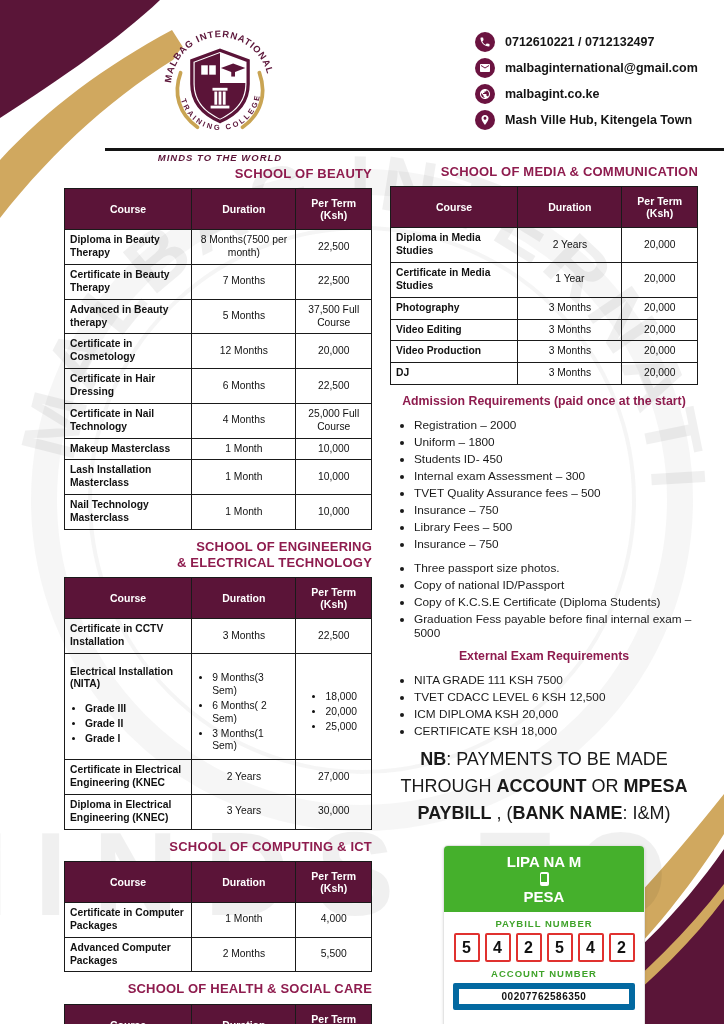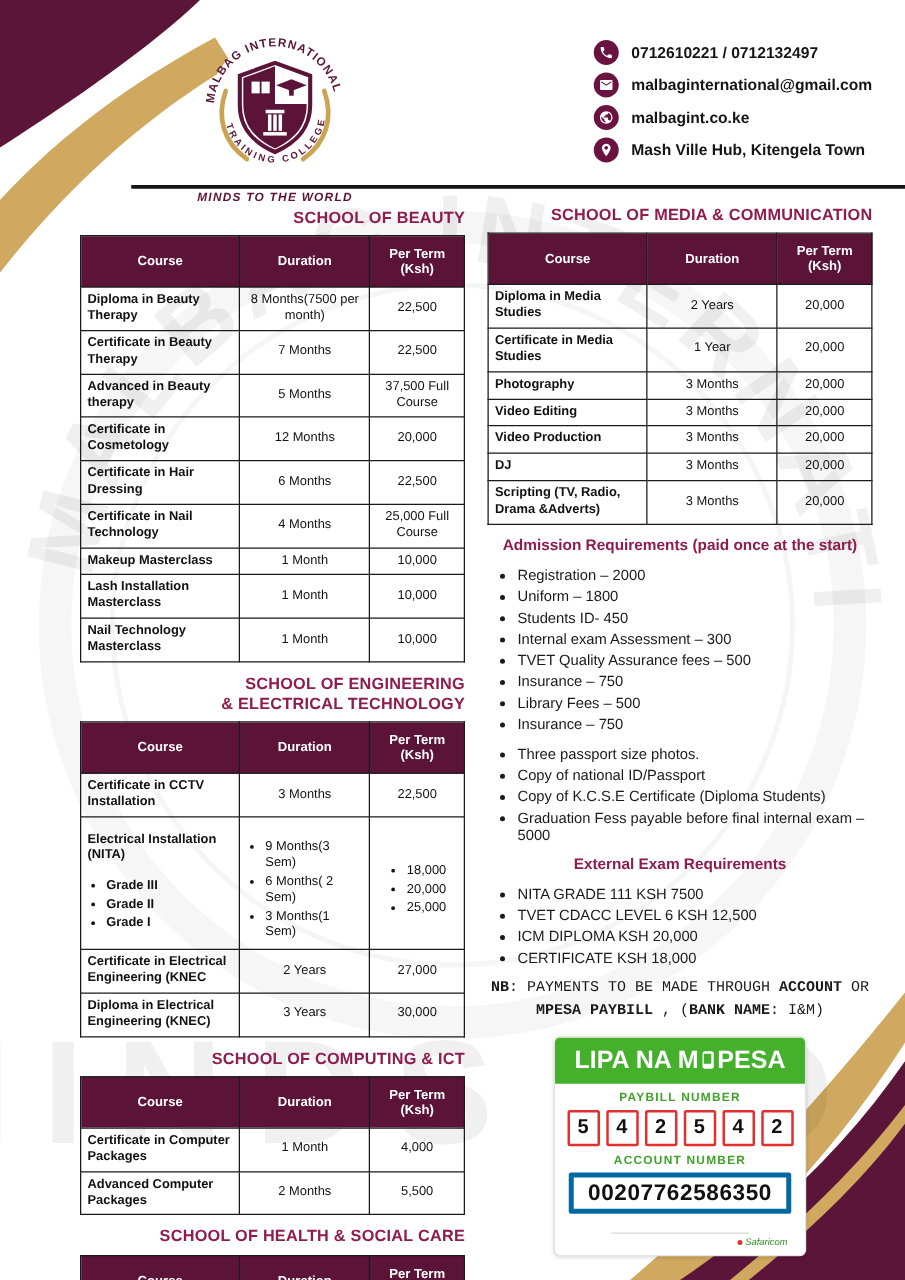--- a/index.html
+++ b/index.html
@@ -49,35 +49,35 @@
   th:nth-child(1),td:nth-child(1){width:42%;}
   th:nth-child(2),td:nth-child(2){width:34%;}
   th:nth-child(3),td:nth-child(3){width:24%;}
   ul.cell-bullets{margin:12px 0 0;padding-left:15px;}
   ul.cell-bullets li{margin:2px 0;}
   td.c-duration ul.cell-bullets,td.c-fee ul.cell-bullets{text-align:left;display:inline-block;}
   
   .req-title{font-size:12.3px;font-weight:bold;color:#8e1c4e;text-align:center;margin:9px 0 4px;}
   ul.req-list{margin:10px 0 4px;padding-left:24px;font-size:11.8px;color:#1a1a1a;}
   ul.req-list li{margin-bottom:3px;}
-  .nb{font-size:12px;text-align:center;line-height:1.5;margin-top:8px;font-family:Liberation Mono, monospace;}
+  .nb{font-size:18px;text-align:center;line-height:1.5;margin-top:8px;}
   .nb b{font-weight:bold;}
   
   .mpesa{width:200px;margin:10px auto 0;background:#fff;border:1px solid #e4e4e4;border-radius:5px;
          box-shadow:0 1px 3px rgba(0,0,0,.12);overflow:hidden;text-align:center;}
-  .mpesa-header{background:#45b02c;color:#fff;font-weight:bold;font-size:20px;
-                padding:7px 0;display:flex;align-items:center;justify-content:center;gap:2px;}
+  .mpesa-header{background:#45b02c;color:#fff;font-weight:bold;font-size:15px;
+                padding:7px 0;display:flex;align-items:center;justify-content:center;gap:2px;flex-direction:column;}
   .mpesa-phone{display:inline-block;width:9px;height:14px;background:#fff;border-radius:2px;position:relative;margin:0 1px;}
   .mpesa-phone::after{content:"";position:absolute;left:1.5px;top:2px;width:6px;height:8px;background:#45b02c;}
   .mpesa-label{color:#3fa32a;font-weight:bold;font-size:9.5px;letter-spacing:1px;margin:6px 0 4px;}
   .digits{display:flex;justify-content:center;gap:5px;}
   .digit{width:22px;height:25px;border:2px solid #e0312f;border-radius:2px;font-size:16px;font-weight:bold;
          display:flex;align-items:center;justify-content:center;color:#111;}
-  .account-box{width:170px;margin:3px auto 0;border:4px solid #0369a1;border-radius:2px;
-               font-size:18px;font-weight:bold;letter-spacing:.5px;padding:2px 0;color:#111;}
+  .account-box{width:170px;margin:3px auto 0;border:6px solid #0369a1;border-radius:2px;
+               font-size:10px;font-weight:bold;letter-spacing:.5px;padding:2px 0;color:#111;}
   .mpesa-foot{height:10px;margin:5px auto 2px;width:110px;border-bottom:1px solid #d7d7d7;}
   .telco{font-size:7.5px;font-weight:normal;font-style:italic;color:#2e8b22;text-align:right;padding:0 14px 6px;}
   .telco::before{content:"";display:inline-block;width:4px;height:4px;background:#e0312f;border-radius:50%;margin-right:2px;}
 </style>
 </head>
 <body>
 
 <div class="layer" id="decor">
   <svg width="724" height="1024" viewBox="0 0 724 1024">
 
@@ -464,31 +464,20 @@
             <td class="c-course">
               <div>DJ</div>
             </td>
             <td class="c-duration">
               <div>3 Months</div>
             </td>
             <td class="c-fee">
               <div>20,000</div>
             </td>
           </tr>
-          <tr>
-            <td class="c-course">
-              <div>Scripting (TV, Radio, Drama &amp;Adverts)</div>
-            </td>
-            <td class="c-duration">
-              <div>3 Months</div>
-            </td>
-            <td class="c-fee">
-              <div>20,000</div>
-            </td>
-          </tr>
         </tbody>
     </table>
 
     <div class="req-title">Admission Requirements (paid once at the start)</div>
     <ul class="req-list">
         <li>Registration – 2000</li>
         <li>Uniform – 1800</li>
         <li>Students ID- 450</li>
         <li>Internal exam Assessment – 300</li>
         <li>TVET Quality Assurance fees – 500</li>

